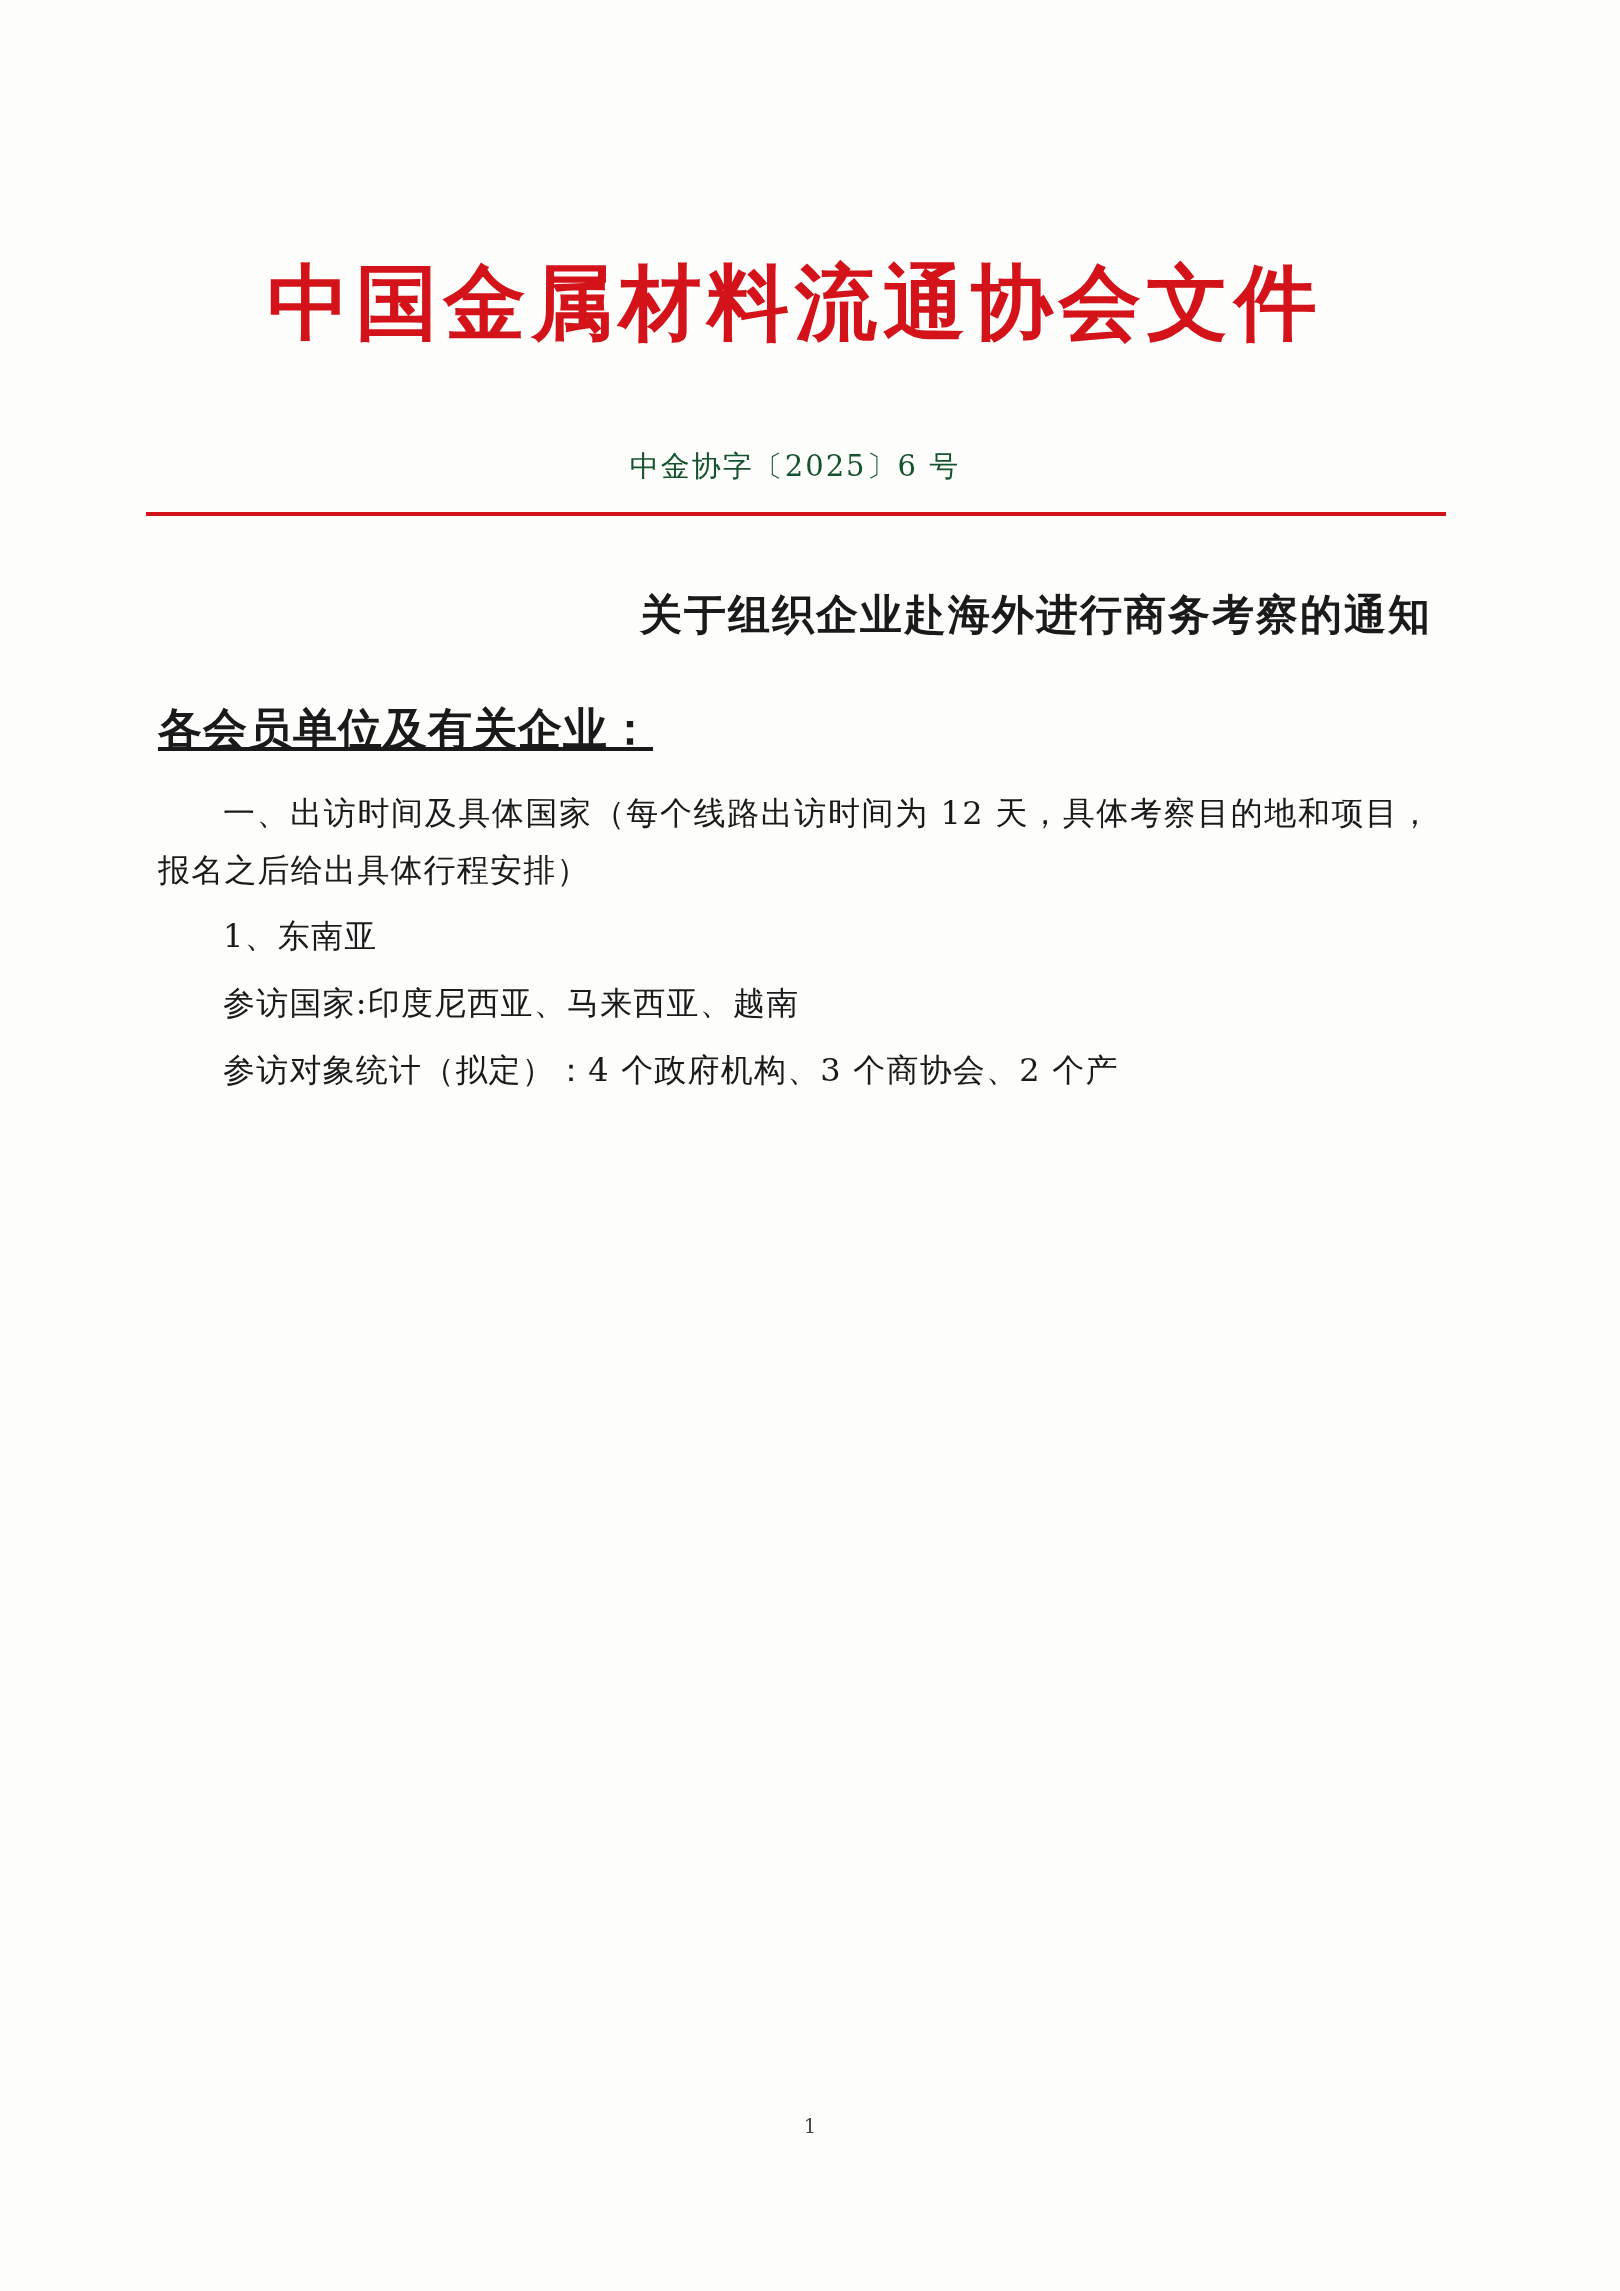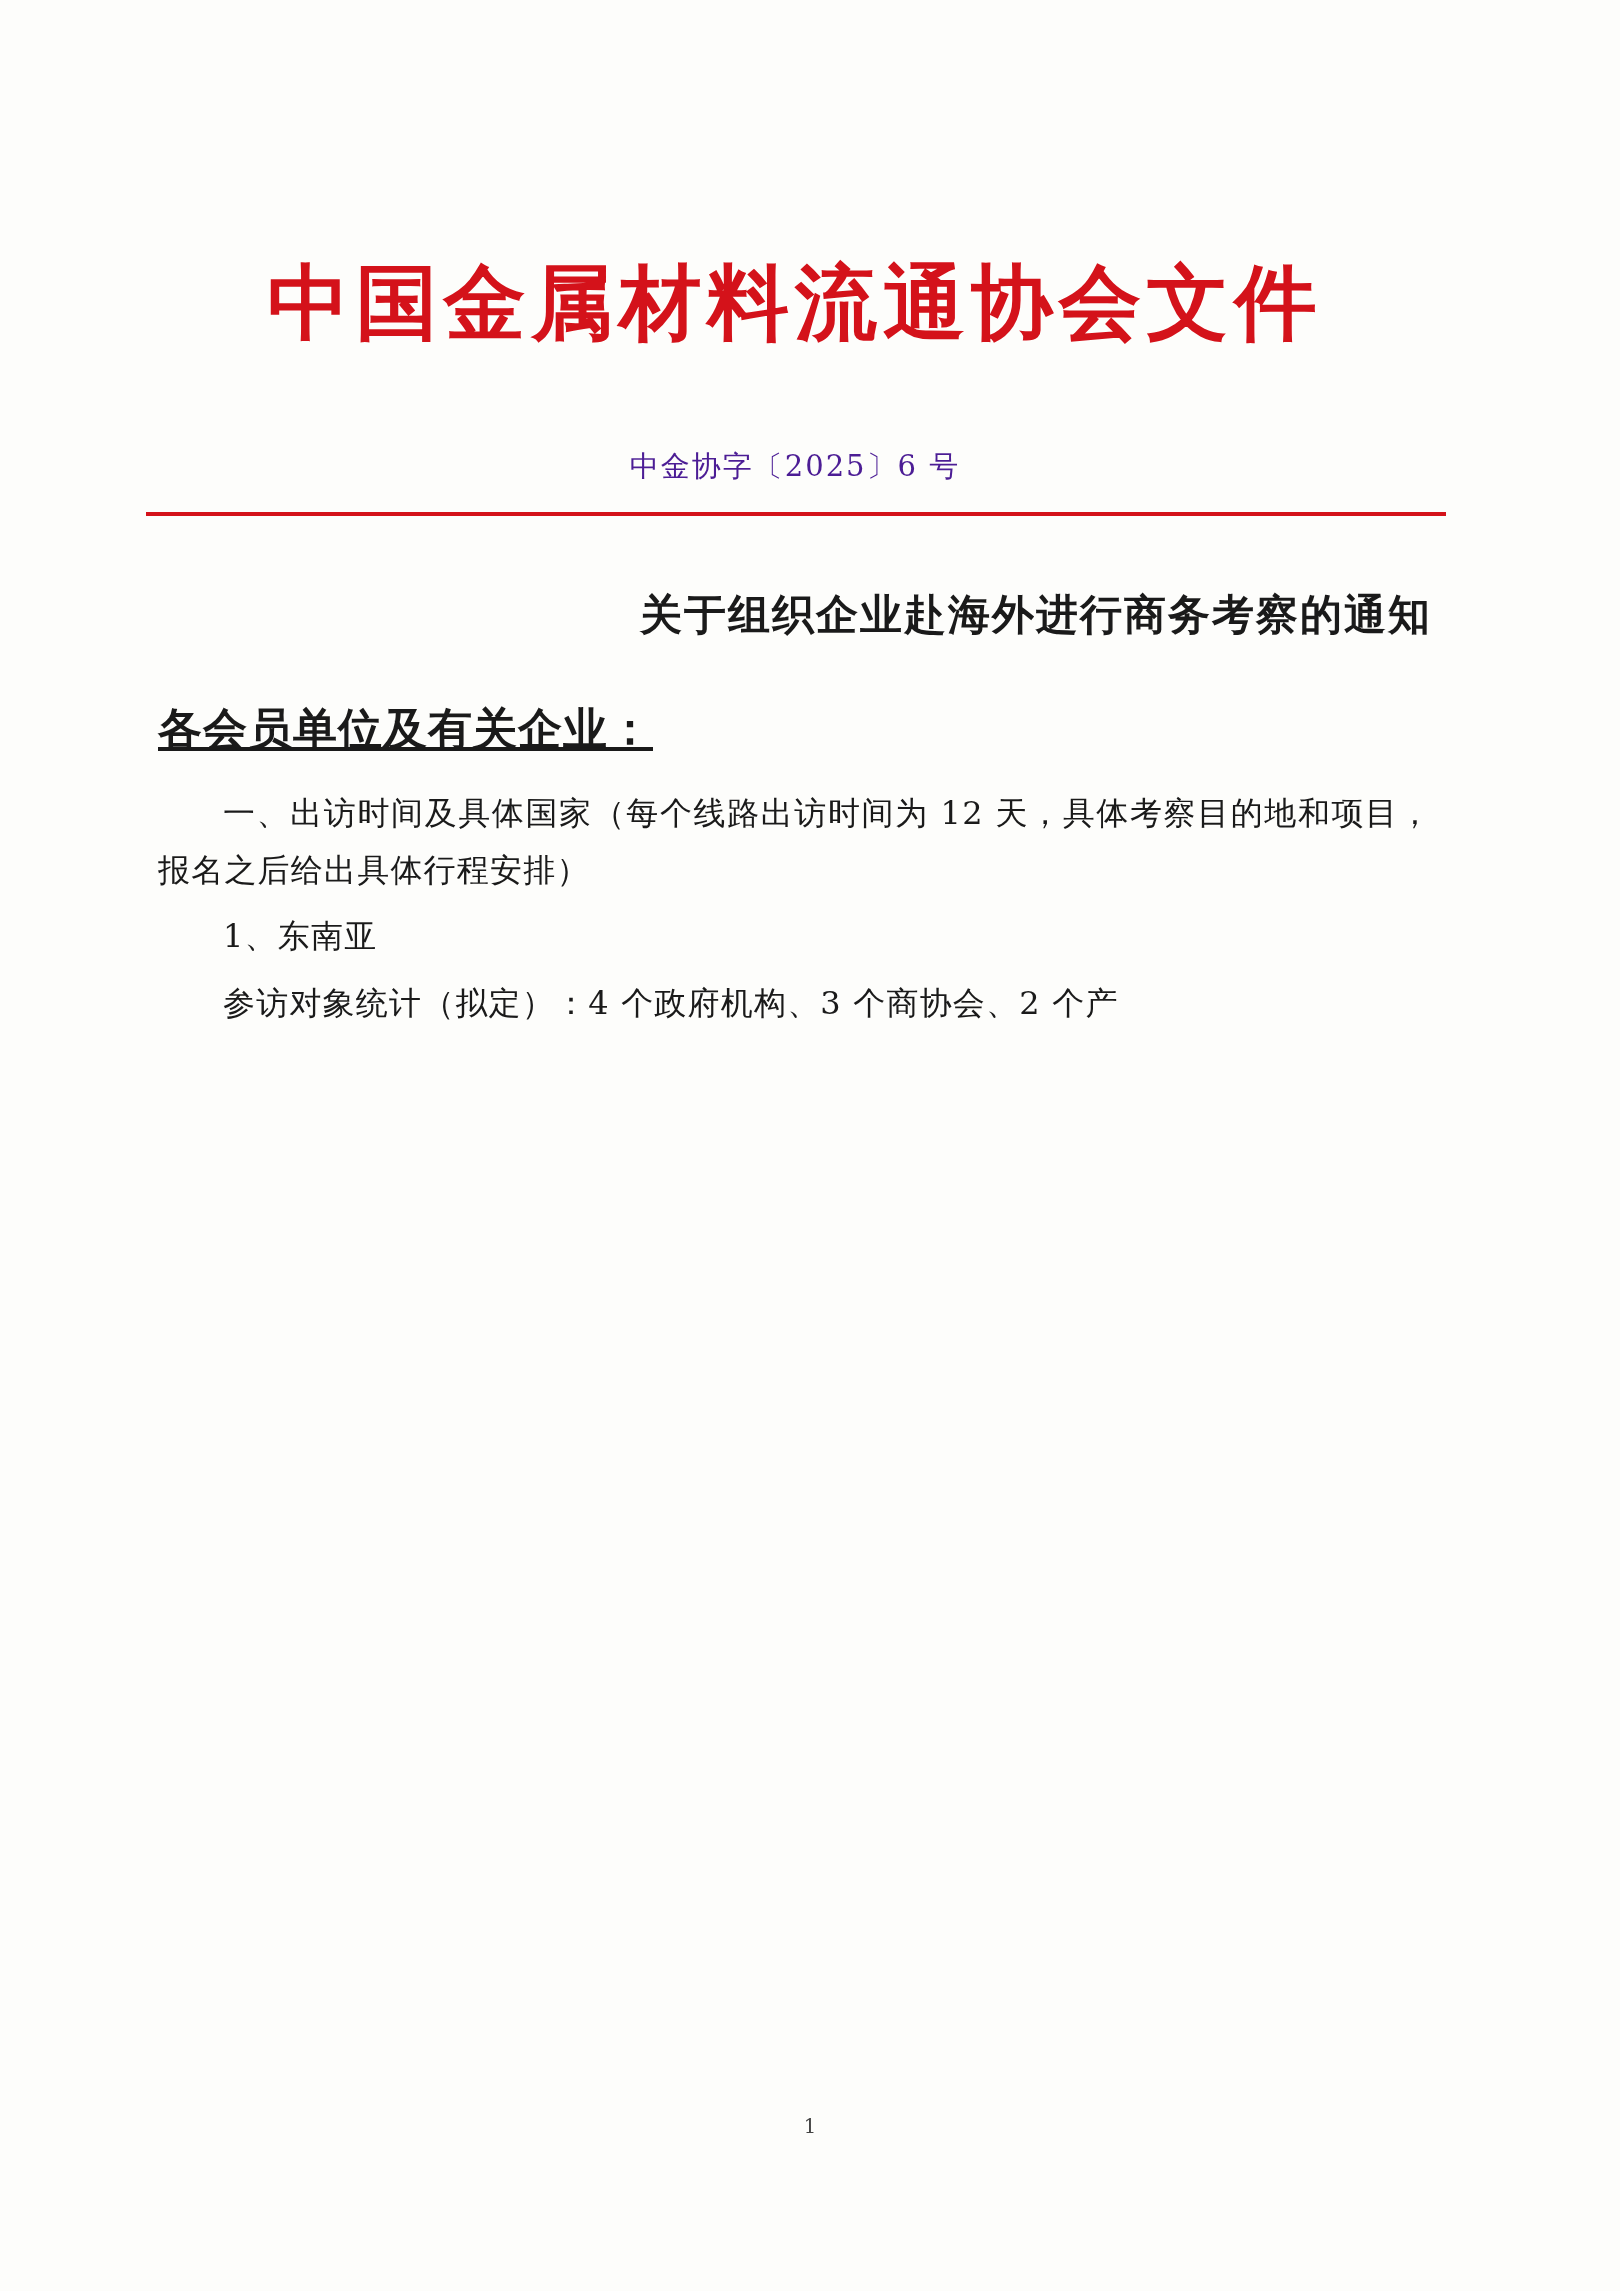--- a/index.html
+++ b/index.html
@@ -39,21 +39,21 @@
     letter-spacing: 5.9px;
     line-height: 1.12;
     white-space: nowrap;
   }
 
   .doc-number {
     margin-top: 98px;
     text-align: center;
     font-size: 29px;
     letter-spacing: 2px;
-    color: #4c1d95;
+    color: #14532d;
     font-family: "DejaVu Serif", "Liberation Serif", serif;
   }
 
   .red-rule {
     margin-top: 25.5px;
     height: 3.9px;
     background: #d4121a;
     width: 1300px;
     margin-left: -11.8px;
   }
@@ -117,20 +117,21 @@
 
     <div class="doc-title">关于组织企业赴海外进行商务考察的通知</div>
 
     <div class="salutation">各会员单位及有关企业：</div>
 
 
     <div class="para indent">一、出访时间及具体国家（每个线路出访时间为 12 天，具体考察目的地和项目，报名之后给出具体行程安排）</div>
 
     <div class="para indent tight">1、东南亚</div>
 
+    <div class="para indent tight">参访国家:印度尼西亚、马来西亚、越南</div>
 
     <div class="para indent tight">参访对象统计（拟定）：4 个政府机构、3 个商协会、2 个产</div>
 
   </div>
 
   <div class="page-number">1</div>
 </div>
 
 
 </body></html>

